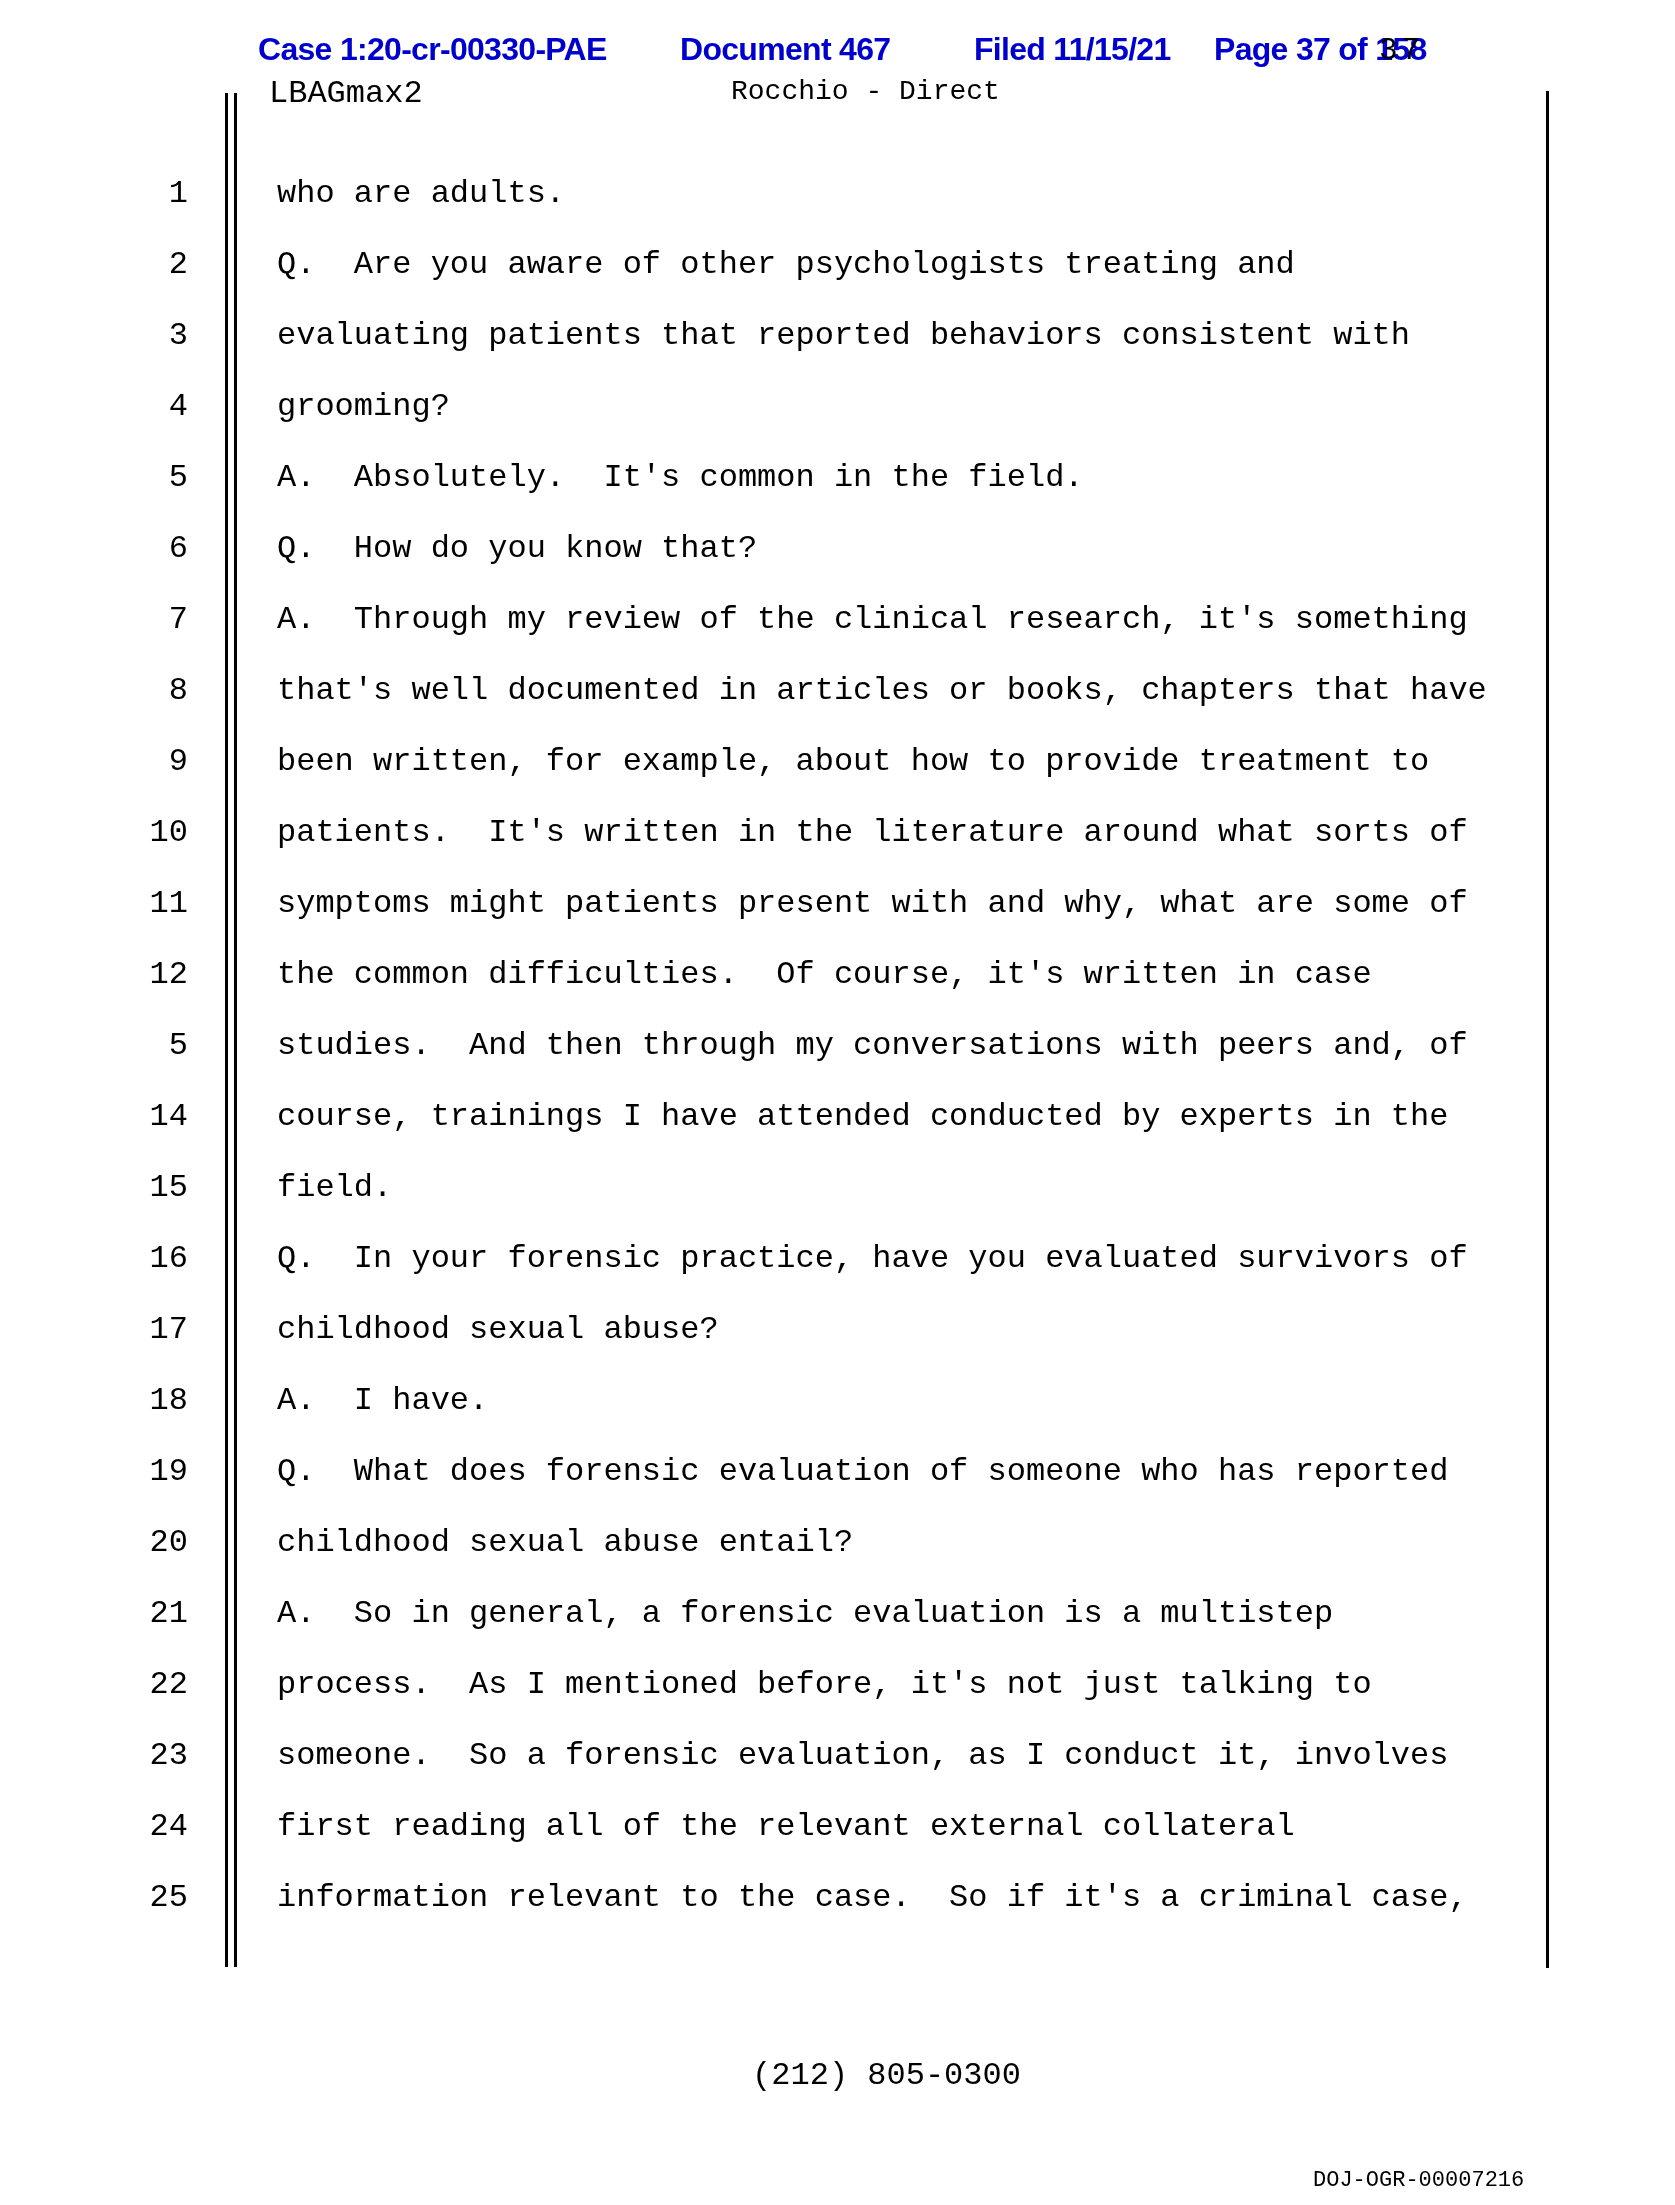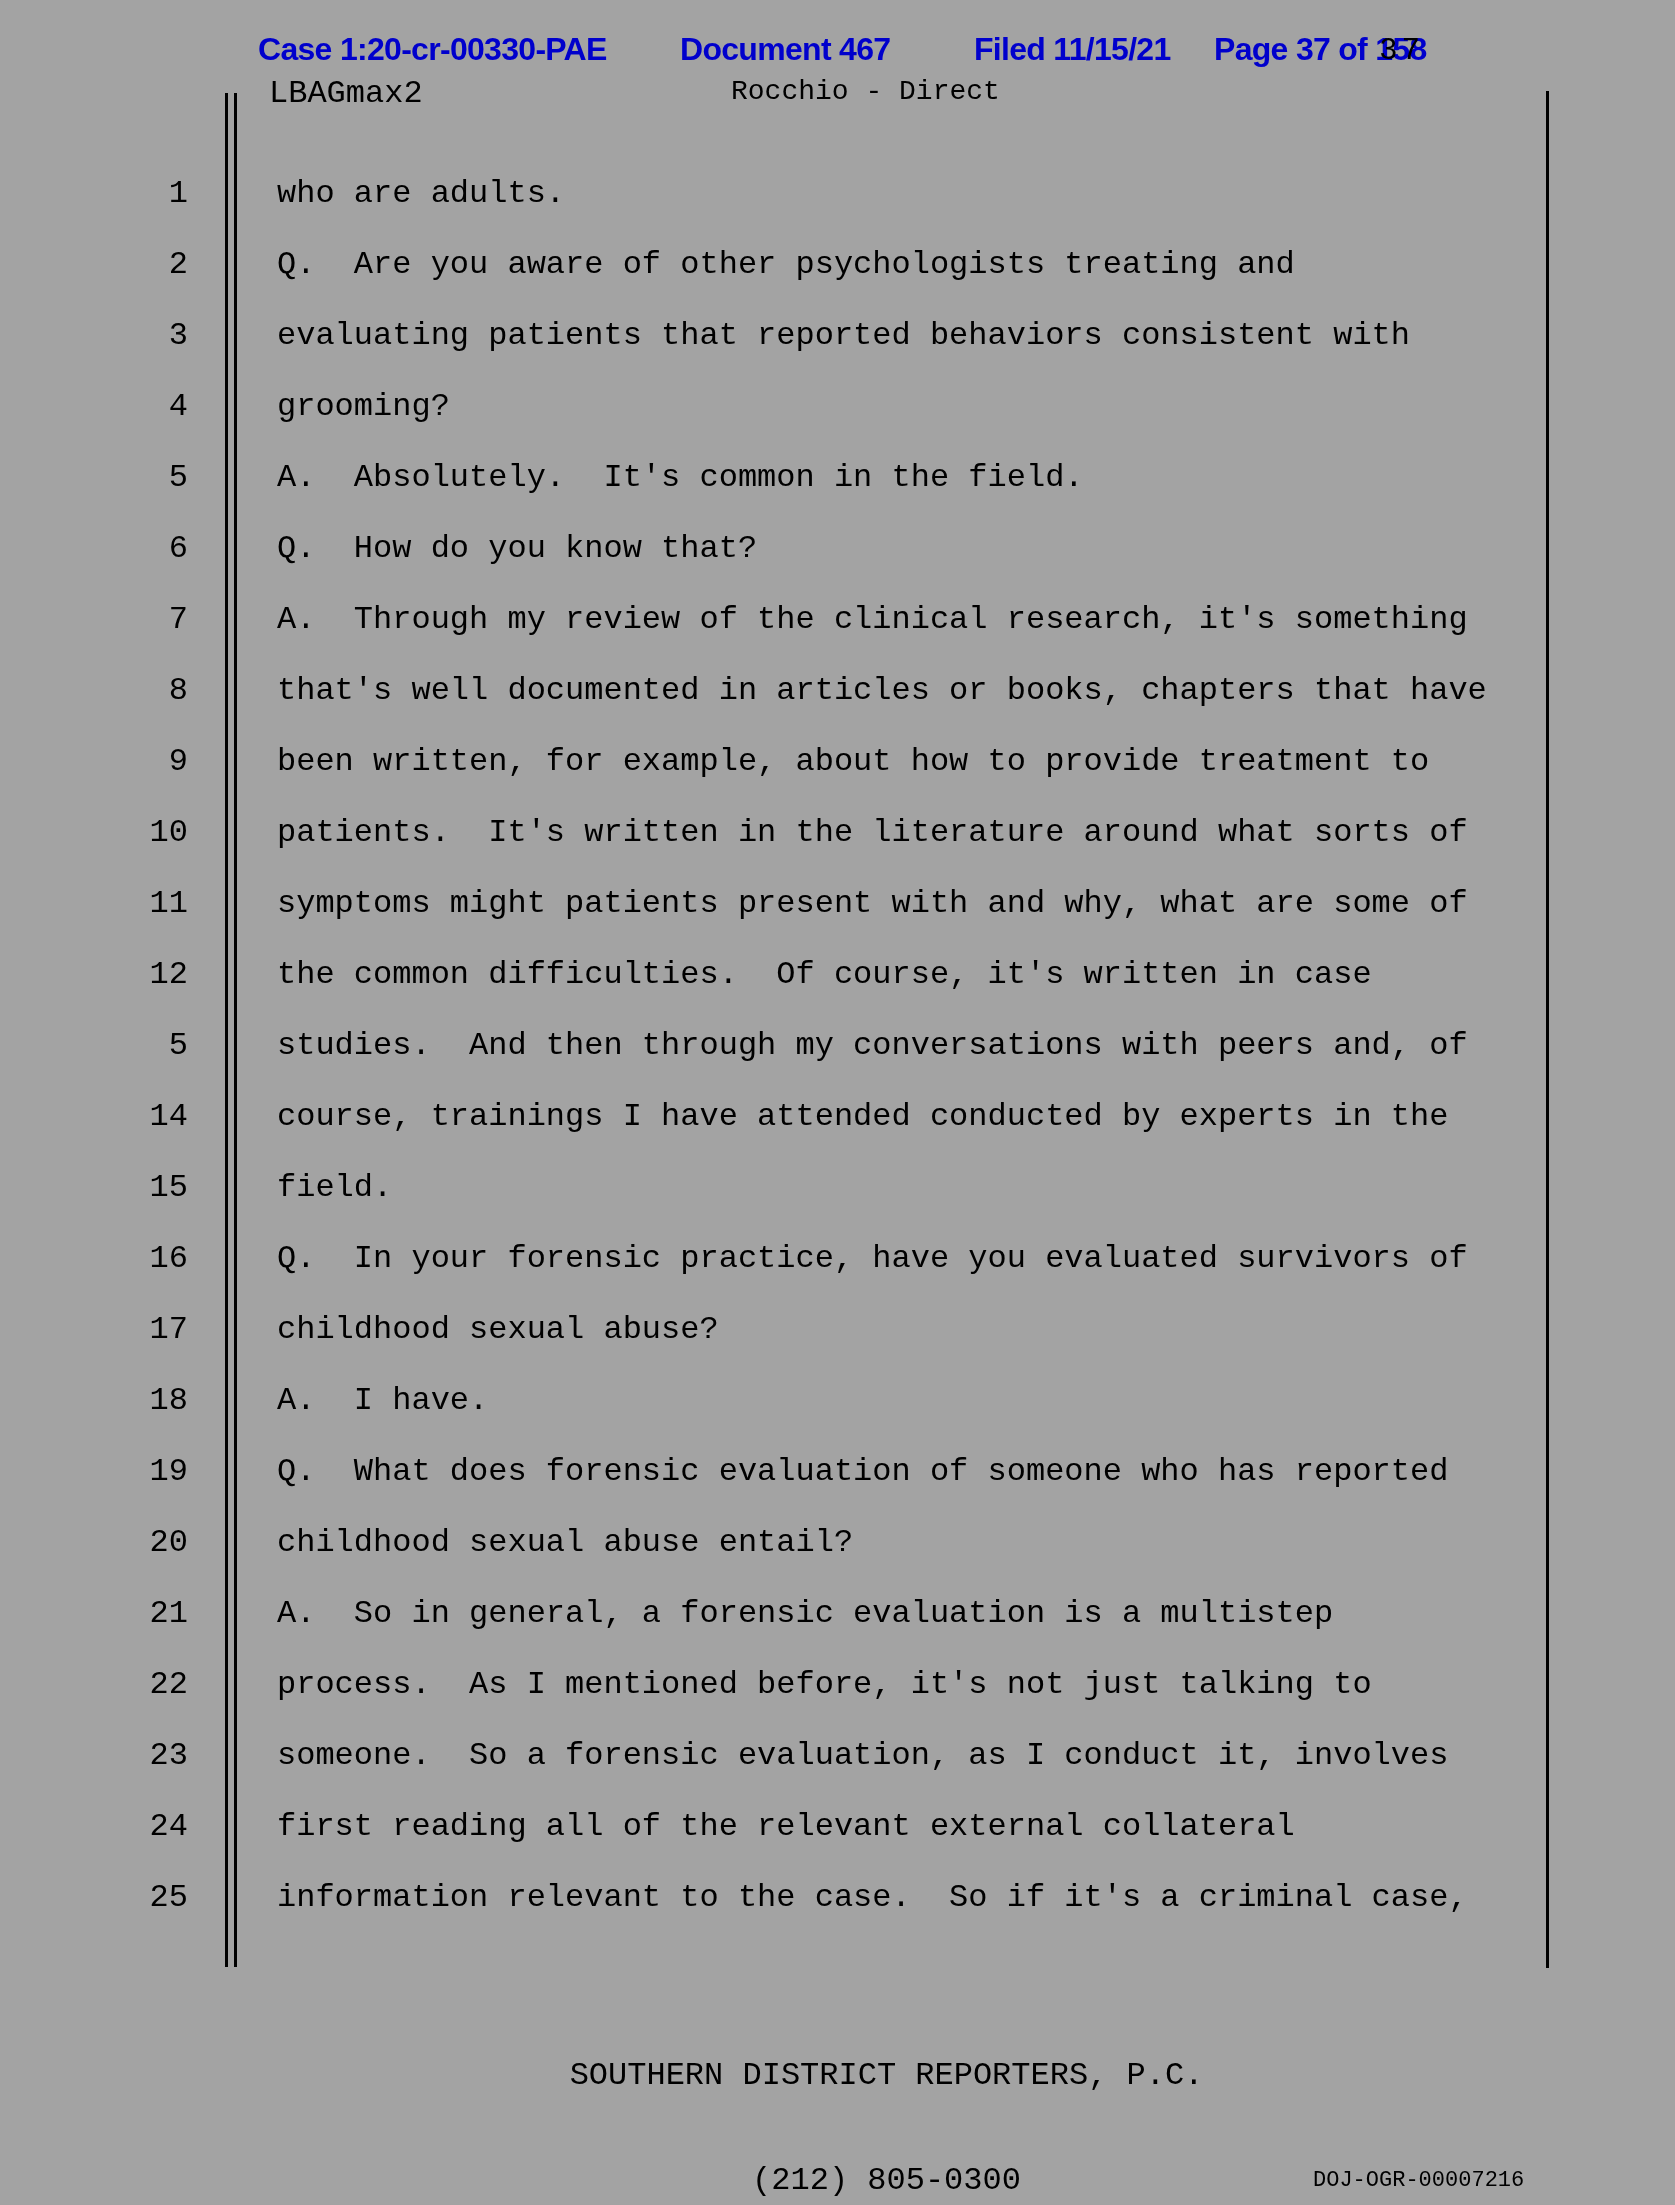--- a/index.html
+++ b/index.html
@@ -1,19 +1,19 @@
 <!DOCTYPE html>
 <html style="font-size:10.5px"><head>
 <meta charset="utf-8">
 <style>
   html,body { margin:0; padding:0; background:#e8e8e8; }
   .page {
     position:relative;
     width:1675px; height:2205px;
-    background:#a3a3a3;
+    background:#ffffff;
     font-family:"Liberation Mono","DejaVu Sans Mono",monospace;
     color:#000000;
     overflow:hidden;
   }
   
   .stamp-seg {
     position:absolute; top:33px;
     font-family:"Liberation Sans",sans-serif;
     font-weight:700; font-size:32px; line-height:1;
     letter-spacing:-0.7px;
@@ -77,20 +77,19 @@
 
   <div class="vline vline-left-a"></div>
   <div class="vline vline-left-b"></div>
   <div class="vline vline-right"></div>
 
   <div class="linenums"><div>1</div><div>2</div><div>3</div><div>4</div><div>5</div><div>6</div><div>7</div><div>8</div><div>9</div><div>10</div><div>11</div><div>12</div><div>5</div><div>14</div><div>15</div><div>16</div><div>17</div><div>18</div><div>19</div><div>20</div><div>21</div><div>22</div><div>23</div><div>24</div><div>25</div></div>
 
   <div class="lines"><div>who are adults.</div><div>Q.  Are you aware of other psychologists treating and</div><div>evaluating patients that reported behaviors consistent with</div><div>grooming?</div><div>A.  Absolutely.  It's common in the field.</div><div>Q.  How do you know that?</div><div>A.  Through my review of the clinical research, it's something</div><div>that's well documented in articles or books, chapters that have</div><div>been written, for example, about how to provide treatment to</div><div>patients.  It's written in the literature around what sorts of</div><div>symptoms might patients present with and why, what are some of</div><div>the common difficulties.  Of course, it's written in case</div><div>studies.  And then through my conversations with peers and, of</div><div>course, trainings I have attended conducted by experts in the</div><div>field.</div><div>Q.  In your forensic practice, have you evaluated survivors of</div><div>childhood sexual abuse?</div><div>A.  I have.</div><div>Q.  What does forensic evaluation of someone who has reported</div><div>childhood sexual abuse entail?</div><div>A.  So in general, a forensic evaluation is a multistep</div><div>process.  As I mentioned before, it's not just talking to</div><div>someone.  So a forensic evaluation, as I conduct it, involves</div><div>first reading all of the relevant external collateral</div><div>information relevant to the case.  So if it's a criminal case,</div></div>
 
   <div class="footer">
-    <div>SOUTHERN DISTRICT REPORTERS, P.C.</div>
     <div>(212) 805-0300</div>
   </div>
 
   <div class="bates">DOJ-OGR-00007216</div>
 
 </div>
 
 
 </body></html>

